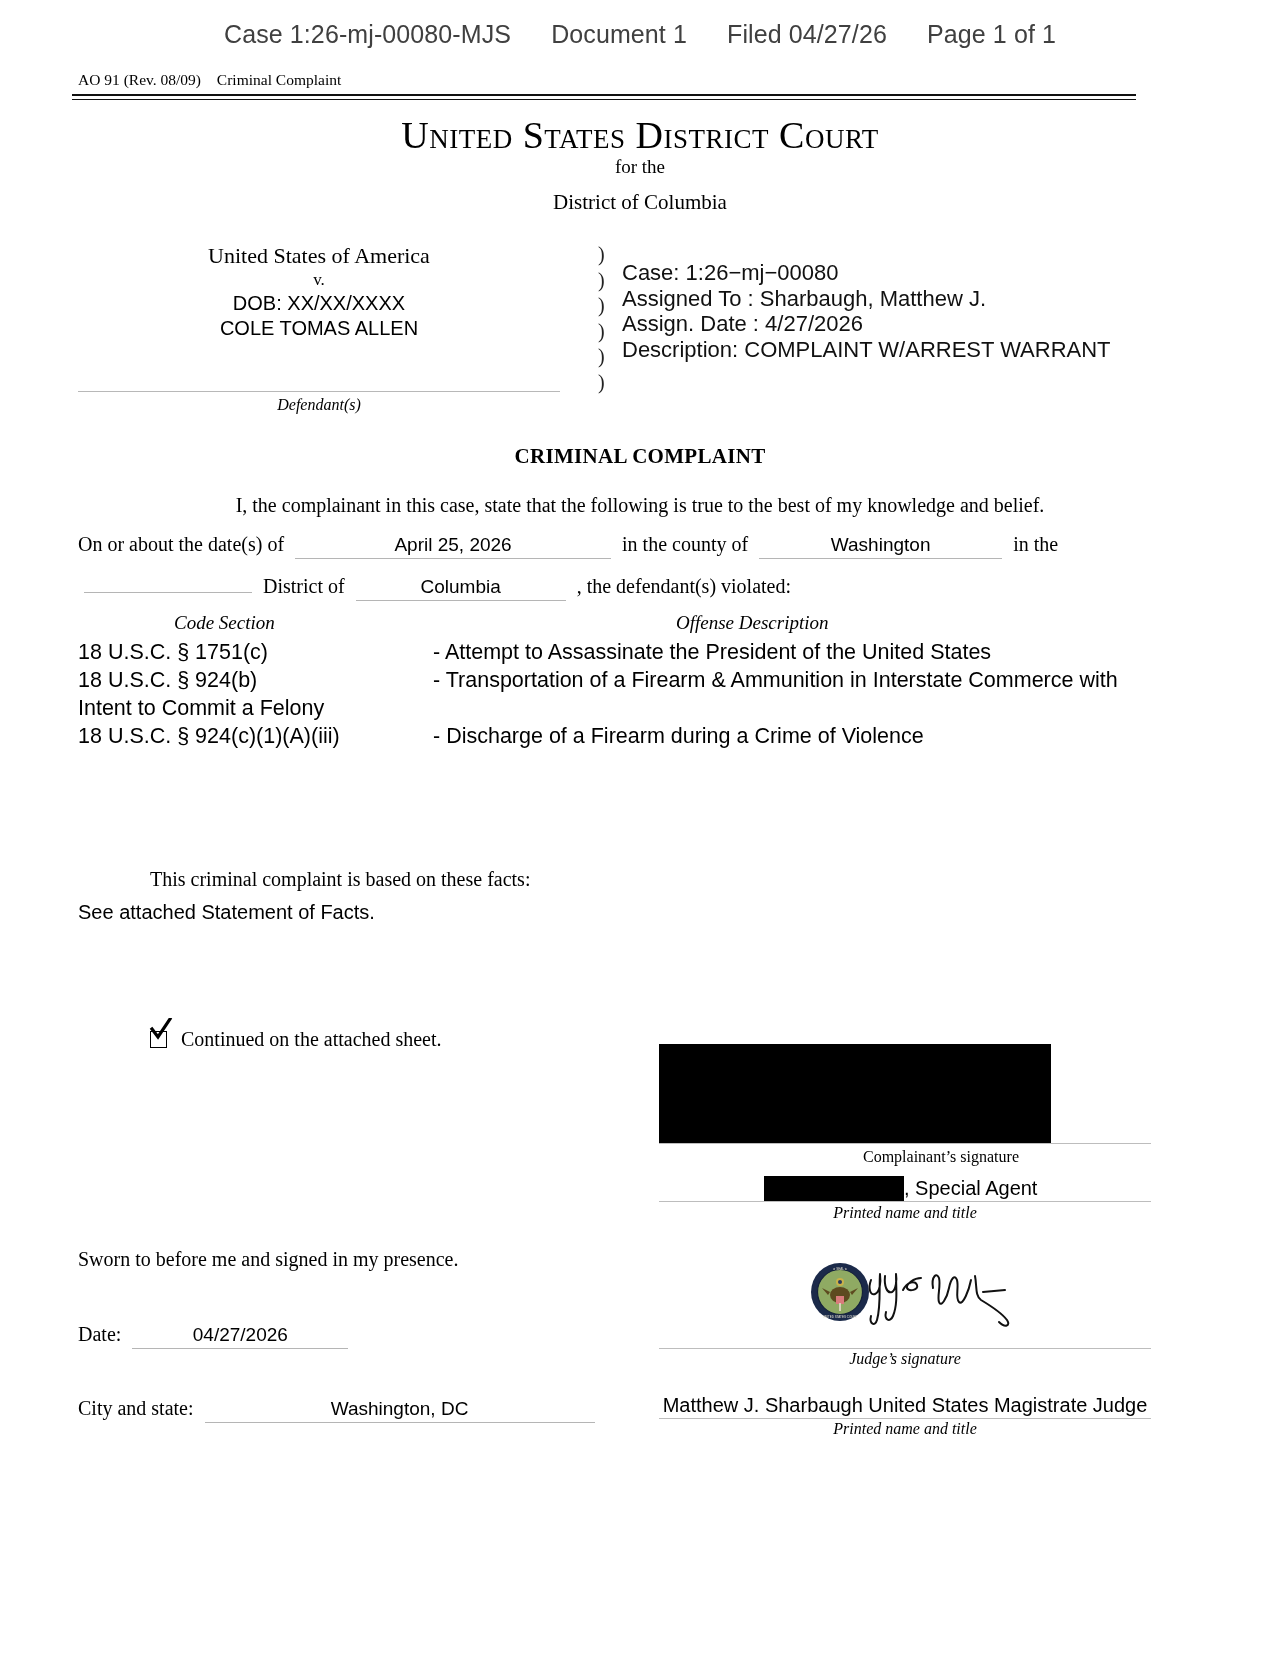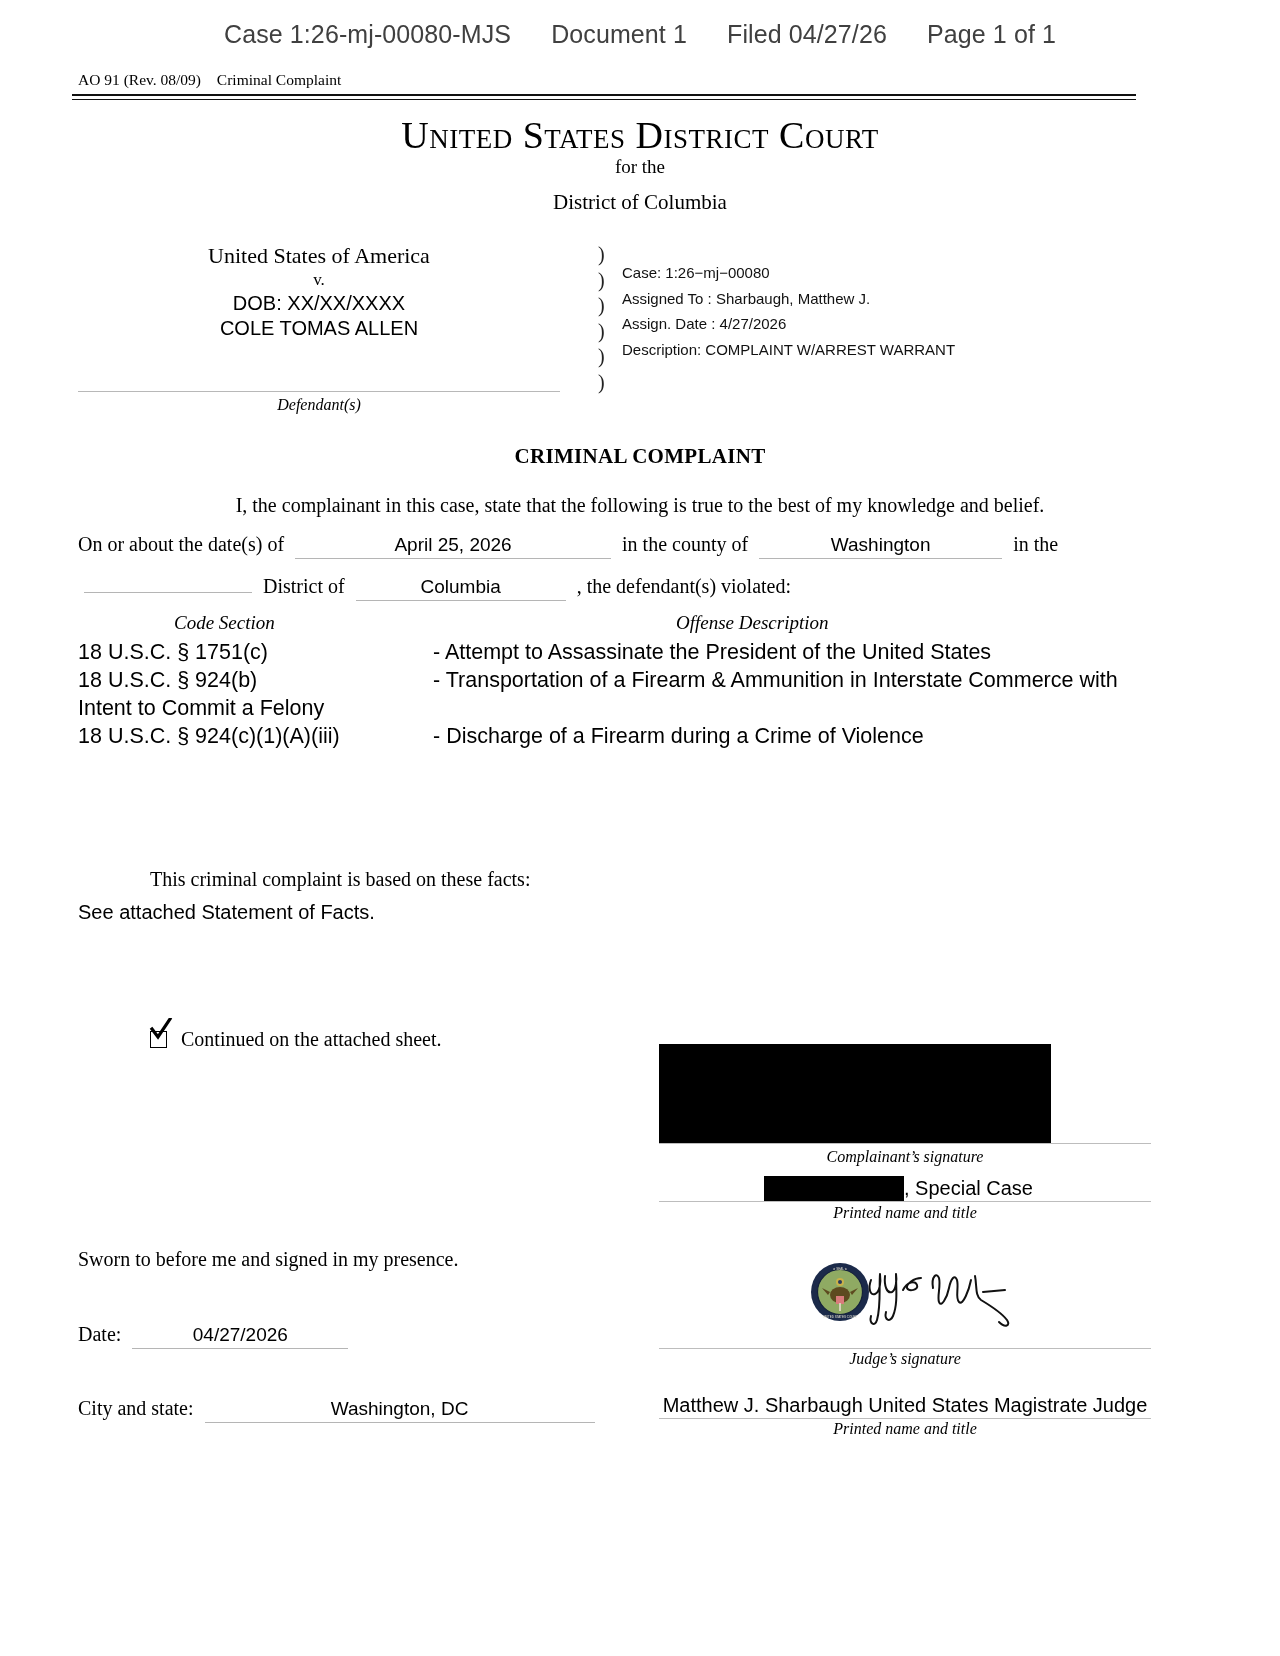--- a/index.html
+++ b/index.html
@@ -124,21 +124,21 @@
     font-size: 20px;
     line-height: 25.5px;
     color: #222;
   }
 
   .stamp {
     position: absolute;
     top: 260px;
     left: 622px;
     font-family: "Liberation Sans", sans-serif;
-    font-size: 15px;
+    font-size: 22px;
     line-height: 25.5px;
     color: #111;
     white-space: nowrap;
   }
 
   
   .doc-title {
     position: absolute;
     top: 444px;
     left: 0;
@@ -272,25 +272,24 @@
     position: absolute;
     top: 1143px;
     left: 659px;
     width: 492px;
     height: 1px;
     background: #bdbdbd;
   }
   .sig-cap-complainant {
     position: absolute;
     top: 1148px;
-    left: 659px;
+    left: 695px;
     width: 492px;
     text-align: center;
     font-size: 16px;
-    font-style: italic;
   }
 
   .printed-row {
     position: absolute;
     top: 1176px;
     left: 659px;
     width: 492px;
     height: 28px;
   }
   .printed-redact {
@@ -517,21 +516,21 @@
     </span>
     <span>Continued on the attached sheet.</span>
   </div>
 
   <div class="sig-redact-big"></div>
   <div class="sig-line-complainant"></div>
   <div class="sig-cap-complainant">Complainant’s signature</div>
 
   <div class="printed-row">
     <span class="printed-redact"></span>
-    <span class="printed-title">, Special Case</span>
+    <span class="printed-title">, Special Agent</span>
   </div>
   <div class="printed-rule"></div>
   <div class="printed-cap">Printed name and title</div>
 
   <div class="sworn">Sworn to before me and signed in my presence.</div>
 
   <div class="seal-sig">
     <svg class="seal" width="60" height="60" viewBox="0 0 60 60">
       <circle cx="30" cy="30" r="29" fill="#1b2a4a"></circle>
       <circle cx="30" cy="30" r="22.5" fill="#8faa63"></circle>

